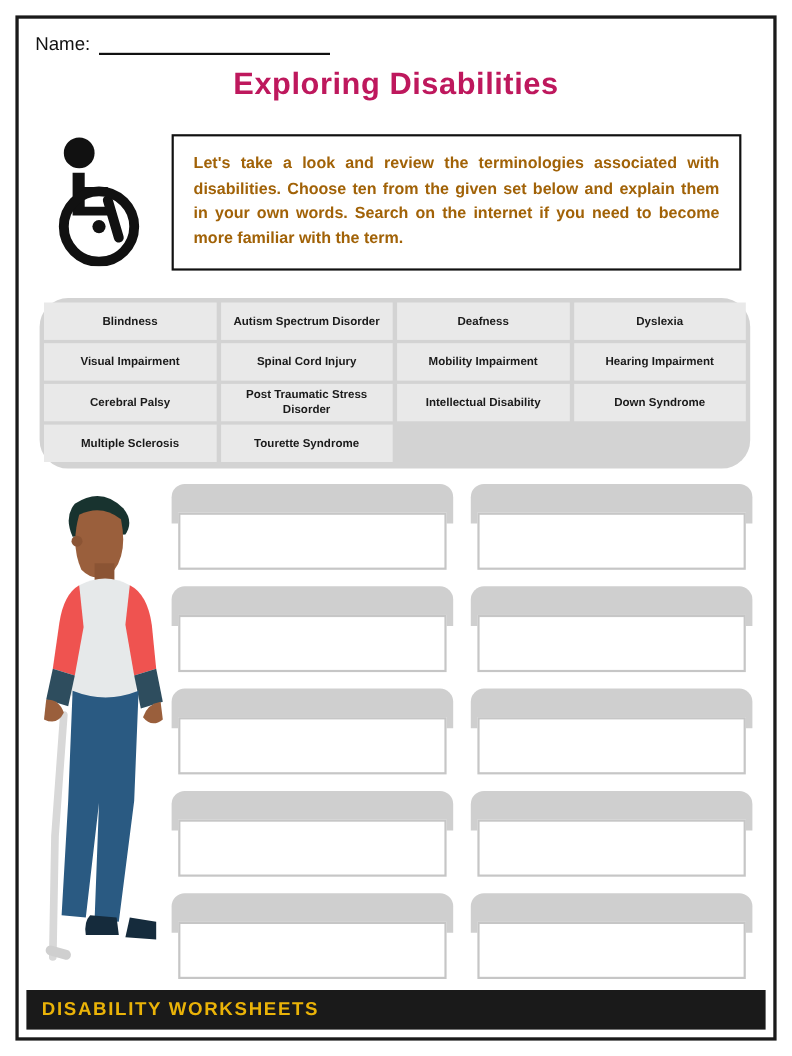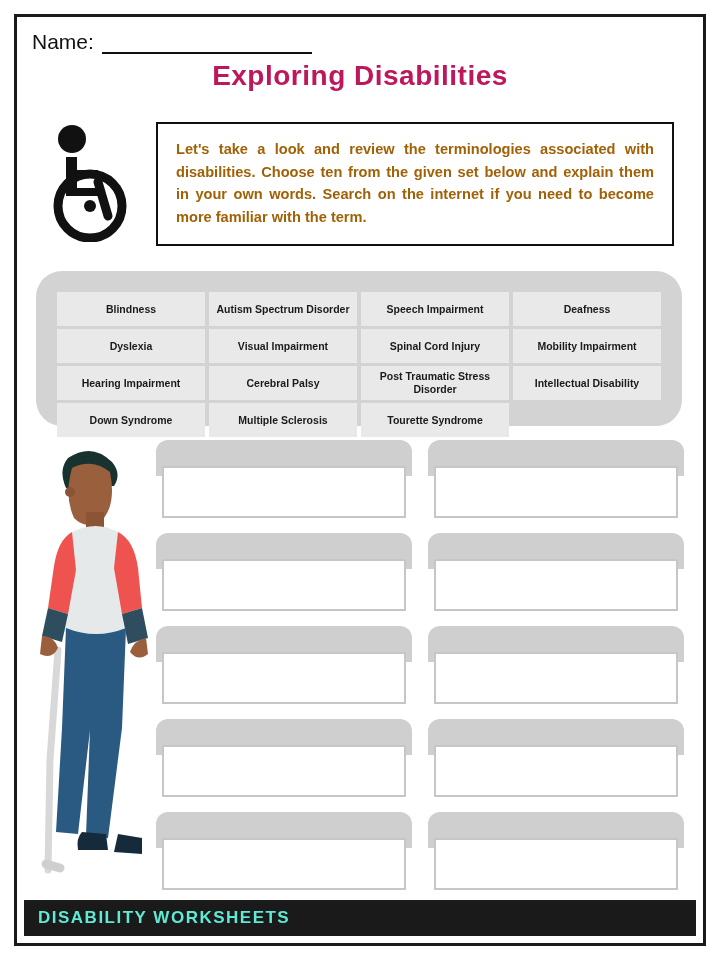--- a/index.html
+++ b/index.html
@@ -33,21 +33,21 @@
   
   .name-row {
     position: absolute;
     left: 32px;
     top: 30px;
     display: flex;
     align-items: flex-end;
     gap: 8px;
   }
   .name-label {
-    font-size: 21px;
+    font-size: 17px;
     color: #111;
     font-family: "Liberation Sans", sans-serif;
   }
   .name-line {
     width: 210px;
     border-bottom: 2px solid #111;
     height: 14px;
   }
 
   
@@ -90,21 +90,21 @@
   }
 
   
   .terms-bank {
     position: absolute;
     left: 36px;
     top: 271px;
     width: 646px;
     height: 155px;
     background: #d3d3d3;
-    padding: 21px;
+    padding: 4px;
     box-sizing: border-box;
     border-radius: 26px;
   }
   .terms-grid {
     display: grid;
     grid-template-columns: repeat(4, 1fr);
     grid-auto-rows: 34px;
     gap: 3px 4px;
   }
   .term-cell {
@@ -174,21 +174,21 @@
     width: 672px;
     height: 36px;
     background: #1a1a1a;
     display: flex;
     align-items: center;
     justify-content: space-between;
     padding: 0 14px;
     box-sizing: border-box;
   }
   .footer-title {
-    color: #5eead4;
+    color: #eab308;
     font-size: 17px;
     font-weight: bold;
     letter-spacing: 1.5px;
   }
   .footer-right {
     display: flex;
     align-items: center;
     gap: 10px;
   }
   .footer-brand {
@@ -238,21 +238,20 @@
   </div>
 
   <div class="instruction-box">
     <div class="instruction-text">Let's take a look and review the terminologies associated with disabilities. Choose ten from the given set below and explain them in your own words. Search on the internet if you need to become more familiar with the term.</div>
   </div>
 
   <div class="terms-bank">
     <div class="terms-grid">
       <div class="term-cell">Blindness</div>
       <div class="term-cell">Autism Spectrum Disorder</div>
-      <div class="term-cell">Speech Impairment</div>
       <div class="term-cell">Deafness</div>
       <div class="term-cell">Dyslexia</div>
       <div class="term-cell">Visual Impairment</div>
       <div class="term-cell">Spinal Cord Injury</div>
       <div class="term-cell">Mobility Impairment</div>
       <div class="term-cell">Hearing Impairment</div>
       <div class="term-cell">Cerebral Palsy</div>
       <div class="term-cell">Post Traumatic Stress Disorder</div>
       <div class="term-cell">Intellectual Disability</div>
       <div class="term-cell">Down Syndrome</div>

